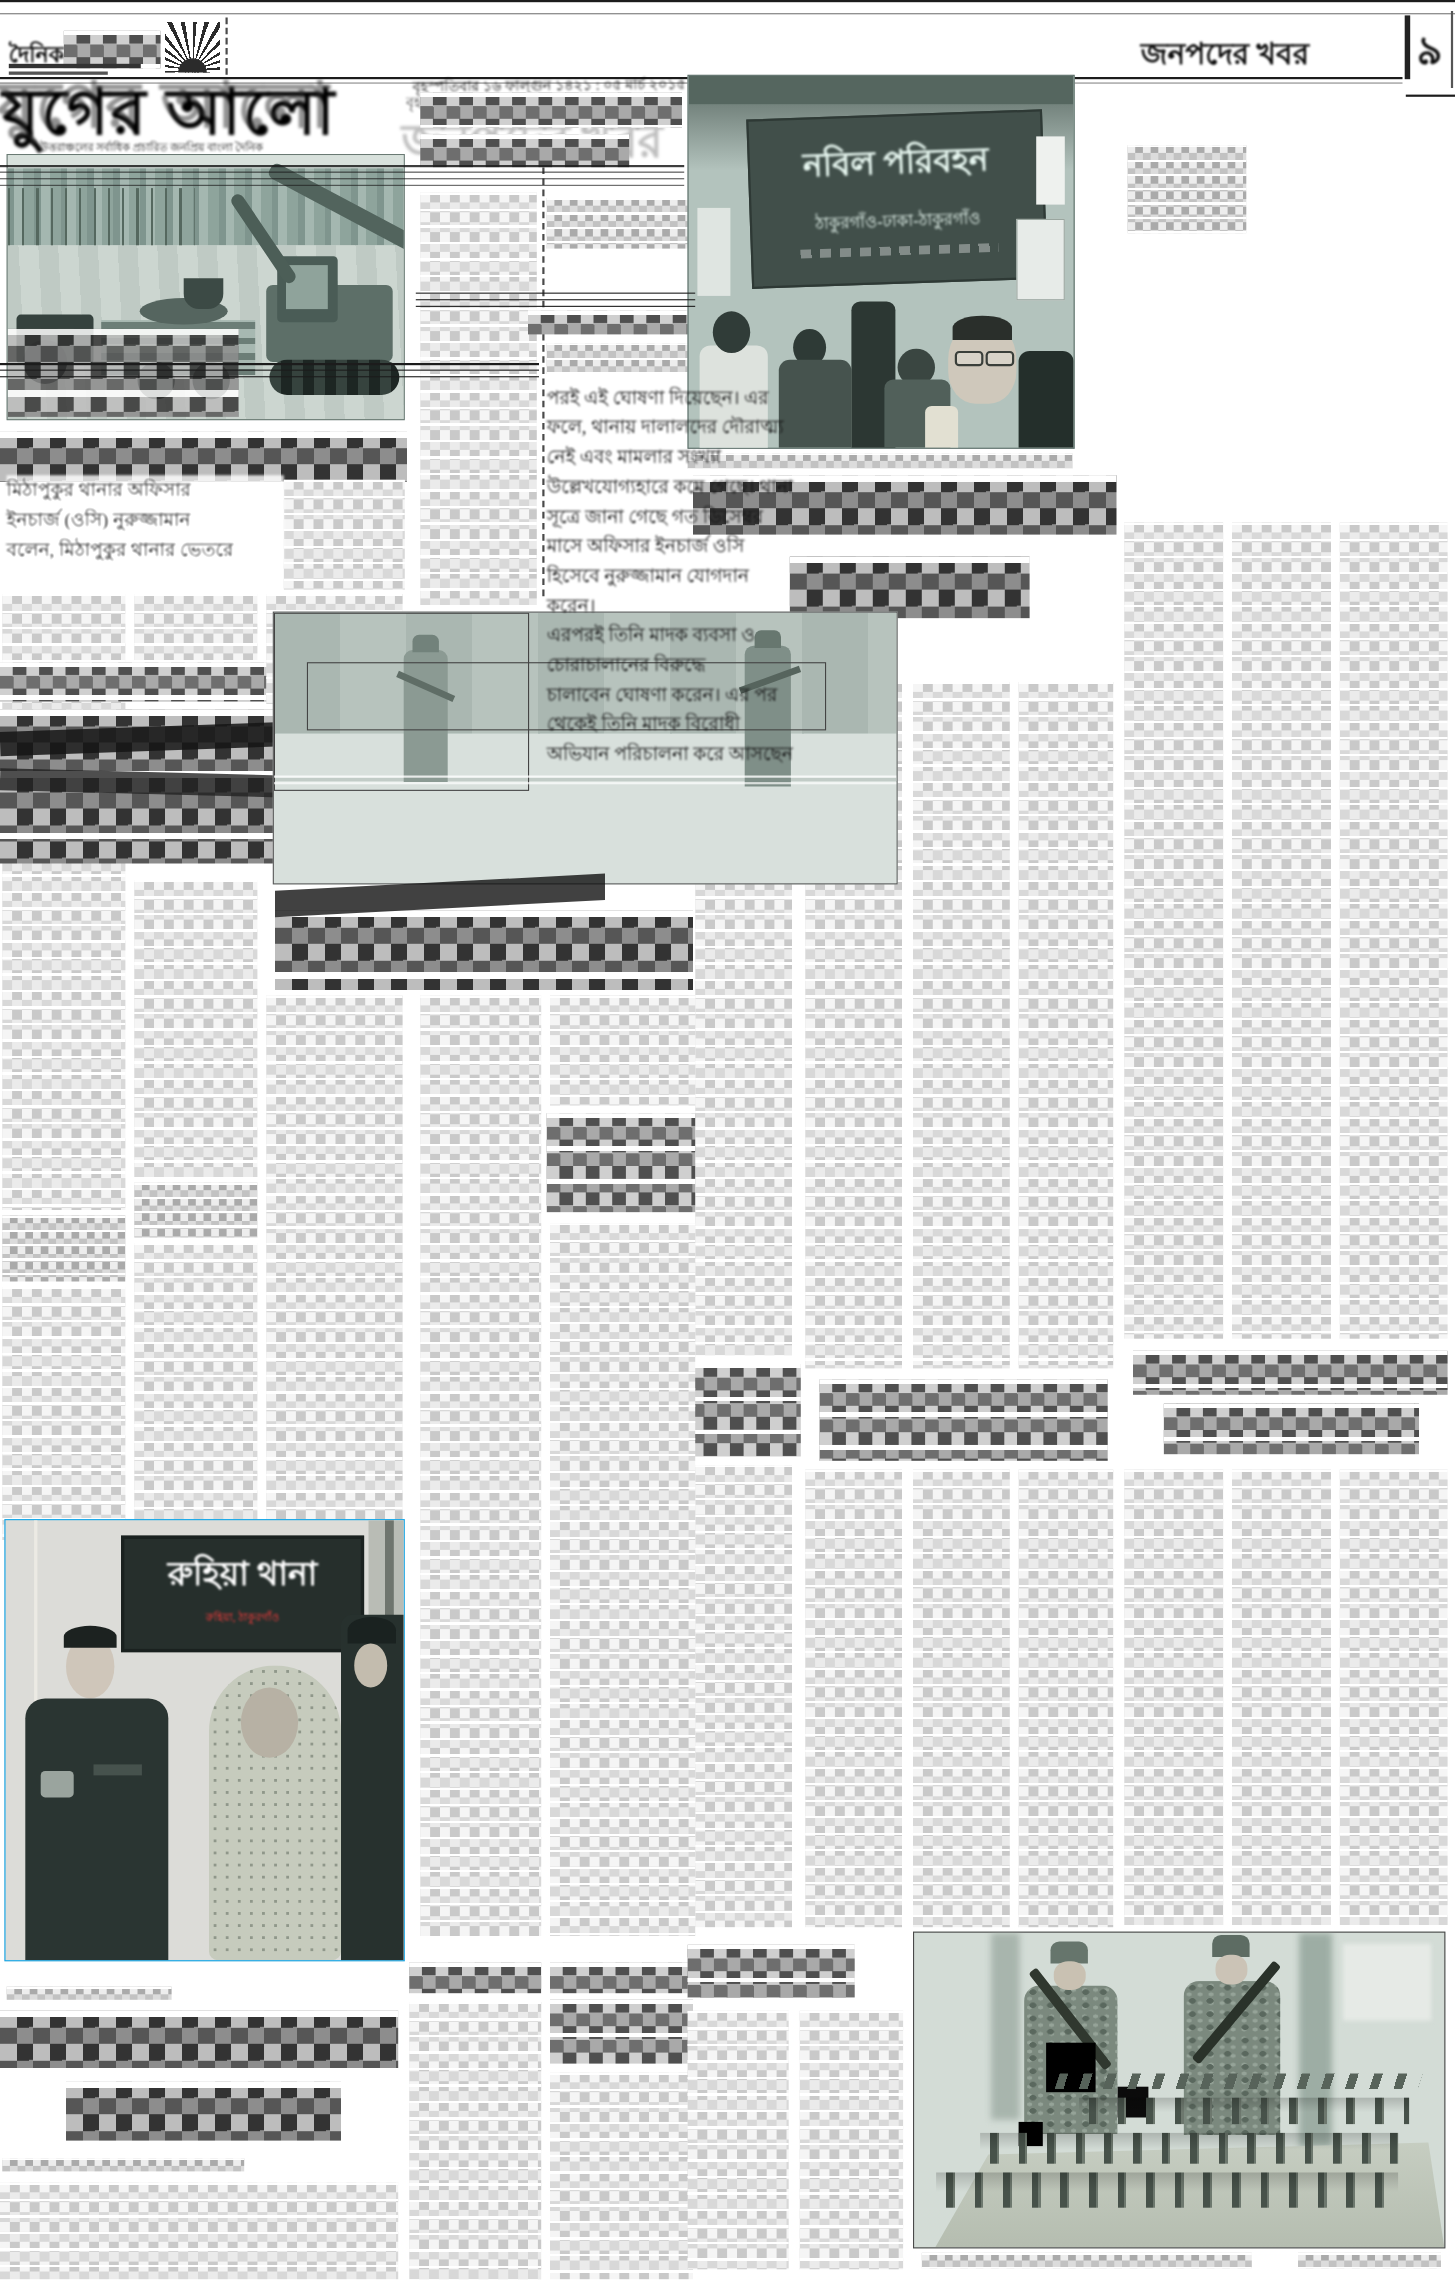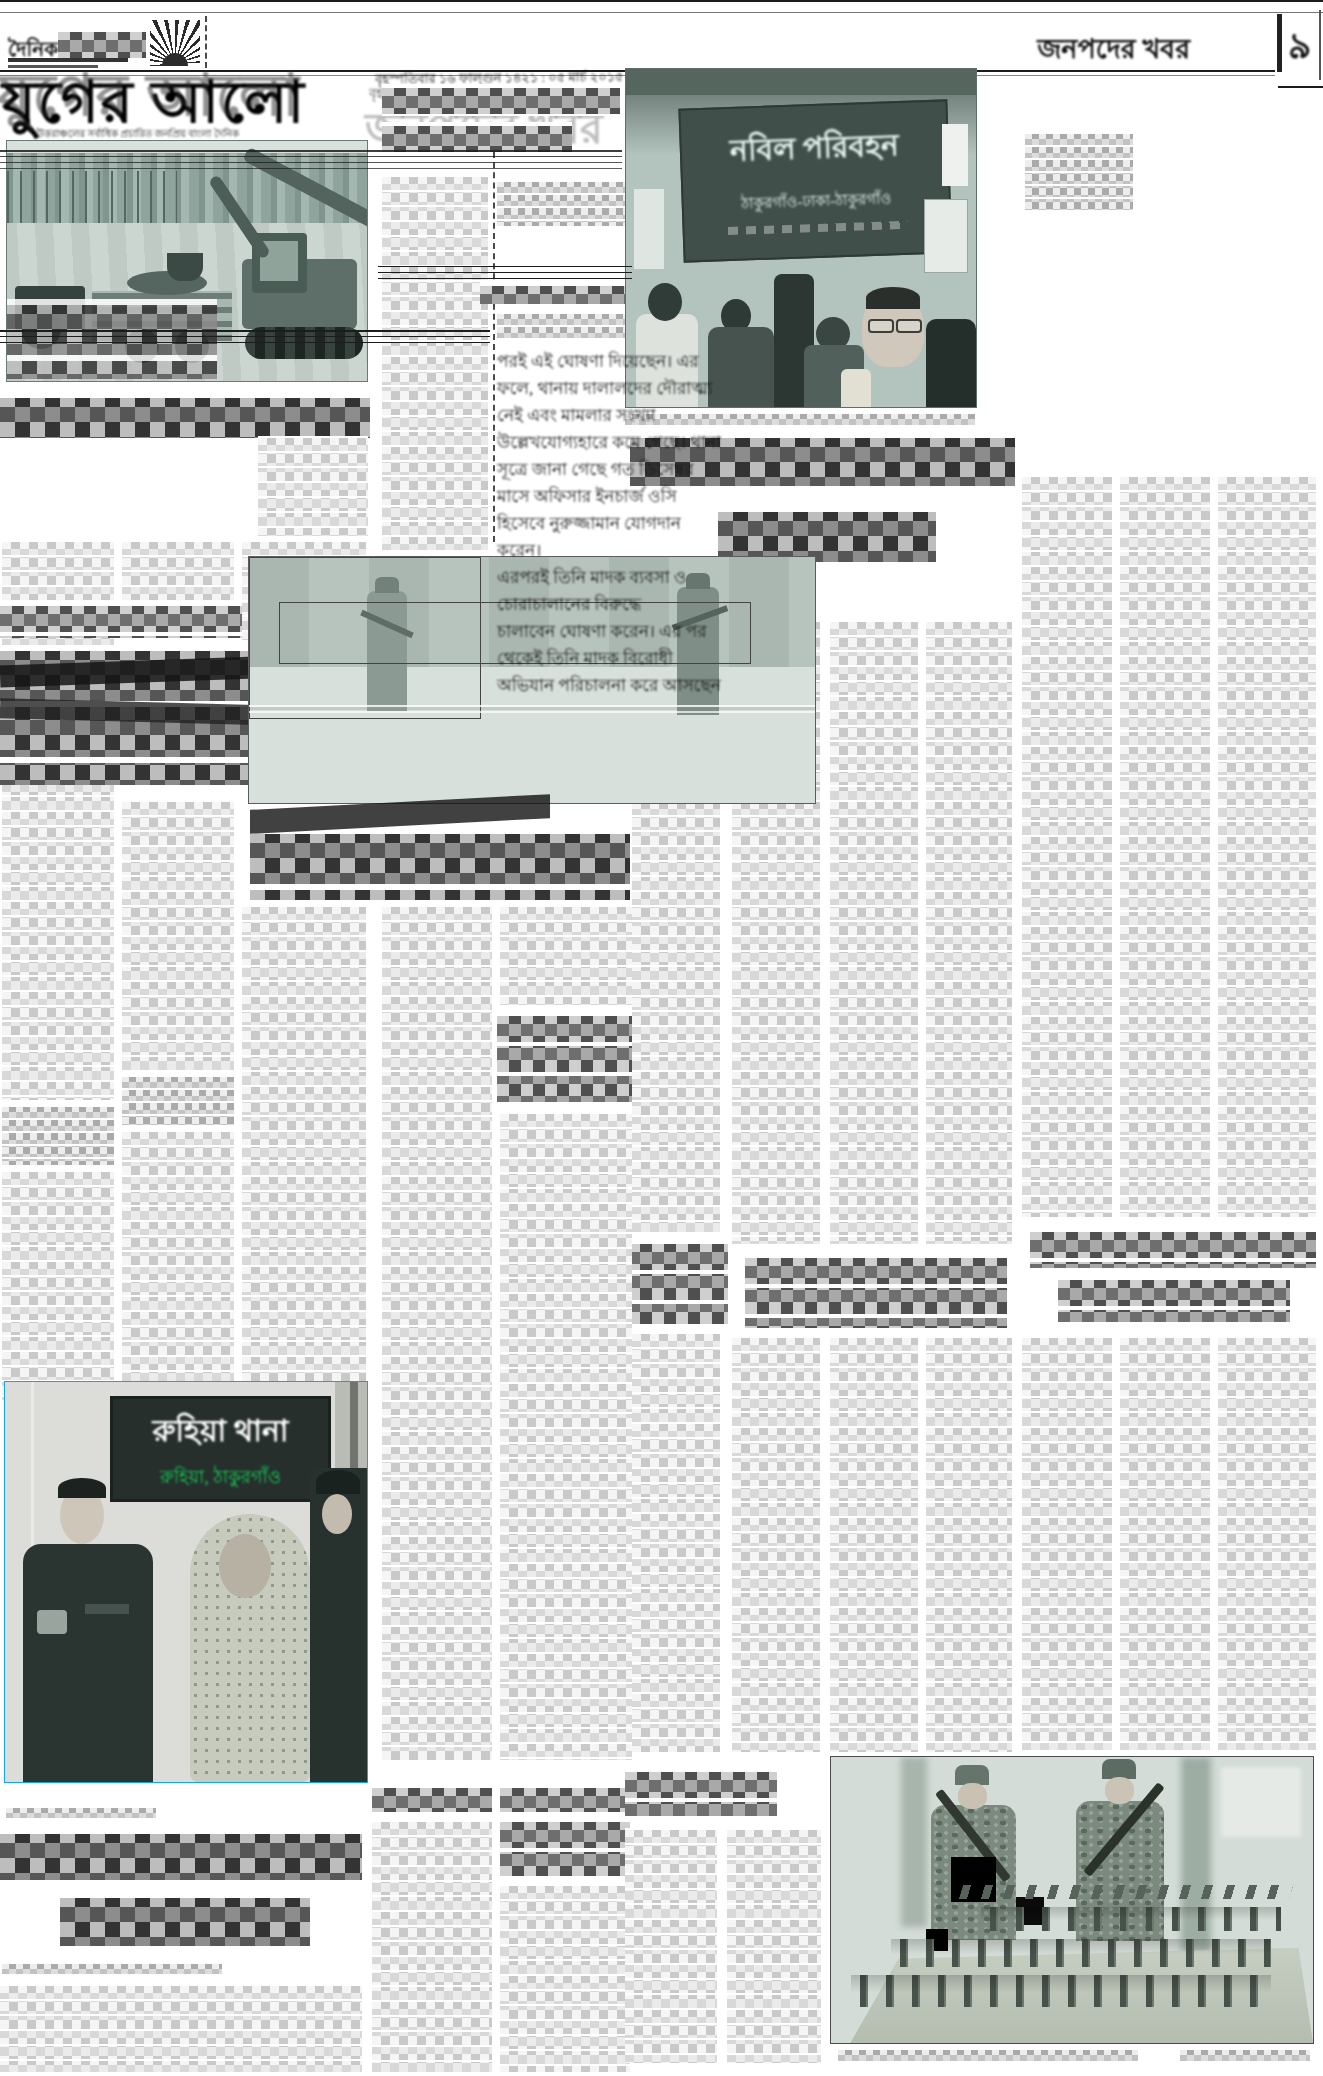--- a/index.html
+++ b/index.html
@@ -177,20 +177,25 @@
   <div class="abs px" style="left:1022px;top:475px;width:90px;height:742px"></div>
   <div class="abs px" style="left:1120px;top:475px;width:90px;height:742px"></div>
   <div class="abs px" style="left:1218px;top:475px;width:98px;height:742px"></div>
   <div class="abs pxd" style="left:1030px;top:1228px;width:286px;height:40px"></div>
   <div class="abs pxd" style="left:1058px;top:1276px;width:232px;height:46px"></div>
   <div class="abs px" style="left:1022px;top:1336px;width:90px;height:414px"></div>
   <div class="abs px" style="left:1120px;top:1336px;width:90px;height:414px"></div>
   <div class="abs px" style="left:1218px;top:1336px;width:98px;height:414px"></div>
 
   <div class="abs pxD" style="left:0;top:392px;width:370px;height:46px"></div>
+  <div class="abs ghostcol bn fuzzy" style="left:6px;top:432px;width:252px;z-index:5">
+    <div style="background:rgba(255,255,255,.8)">মিঠাপুকুর থানার অফিসার</div>
+    <div style="background:rgba(255,255,255,.8)">ইনচার্জ (ওসি) নুরুজ্জামান</div>
+    <div style="background:rgba(255,255,255,.8)">বলেন, মিঠাপুকুর থানার ভেতরে</div>
+  </div>
   <div class="abs px" style="left:258px;top:436px;width:110px;height:100px"></div>
 
   <div class="abs px" style="left:2px;top:540px;width:112px;height:560px"></div>
   <div class="abs pxm" style="left:2px;top:1105px;width:112px;height:60px"></div>
   <div class="abs px" style="left:2px;top:1170px;width:112px;height:230px"></div>
   <div class="abs px" style="left:122px;top:540px;width:112px;height:60px"></div>
   <div class="abs pxd" style="left:0;top:602px;width:370px;height:36px"></div>
   <div class="abs pxD" style="left:0;top:645px;width:320px;height:140px"></div>
   <div class="abs" style="left:0;top:660px;width:310px;height:22px;background:#151515;opacity:.85;transform:rotate(-2deg)"></div>
   <div class="abs" style="left:0;top:702px;width:280px;height:20px;background:#222;opacity:.8;transform:rotate(1.5deg)"></div>
@@ -226,21 +231,21 @@
   <div class="abs pxd" style="left:497px;top:1012px;width:135px;height:90px"></div>
   <div class="abs px" style="left:500px;top:1112px;width:132px;height:648px"></div>
 
   <div class="abs" style="left:4px;top:1381px;width:362px;height:400px;background:#dcdcd8;border:1px solid #0ea5e9;overflow:hidden">
     <div class="abs" style="left:330px;top:0;width:32px;height:400px;background:#b9bcb5"></div>
     <div class="abs" style="left:345px;top:0;width:8px;height:400px;background:#6f756e"></div>
     <div class="abs" style="left:26px;top:0;width:3px;height:210px;background:#eceae4"></div>
     <div class="abs" style="left:96px;top:200px;width:14px;height:18px;background:#cfcfc9;border:1px solid #9b9b93"></div>
     <div class="abs" style="left:105px;top:14px;width:215px;height:100px;background:#262f2c;border:3px solid #1a211f;text-align:center">
       <div class="bn fuzzy" style="margin-top:8px;font-size:30px;font-weight:bold;color:#fff">রুহিয়া থানা</div>
-      <div class="bn fuzzy" style="margin-top:5px;font-size:18px;color:#22c55e">রুহিয়া, ঠাকুরগাঁও</div>
+      <div class="bn fuzzy" style="margin-top:5px;font-size:10px;color:#ef4444">রুহিয়া, ঠাকুরগাঁও</div>
     </div>
     <div class="abs" style="left:55px;top:104px;width:44px;height:58px;background:#cfc6ba;border-radius:50%"></div>
     <div class="abs" style="left:53px;top:96px;width:48px;height:20px;background:#1c2220;border-radius:50% 50% 0 0"></div>
     <div class="abs" style="left:18px;top:162px;width:130px;height:238px;background:#2a3532;border-radius:18px 18px 0 0">
       <div class="abs" style="left:14px;top:66px;width:30px;height:24px;background:#9aa49e;border-radius:4px"></div>
       <div class="abs" style="left:62px;top:60px;width:44px;height:10px;background:#46524d"></div>
     </div>
     <div class="abs" style="left:185px;top:132px;width:120px;height:268px;background:#c6cbbd;background-image:radial-gradient(#8f978a 1.4px,transparent 1.6px);background-size:11px 11px;border-radius:60px 60px 8px 8px"></div>
     <div class="abs" style="left:214px;top:152px;width:52px;height:64px;background:#b7b1a4;border-radius:50%"></div>
     <div class="abs" style="left:305px;top:86px;width:57px;height:314px;background:#27312e;border-radius:10px 0 0 0">

